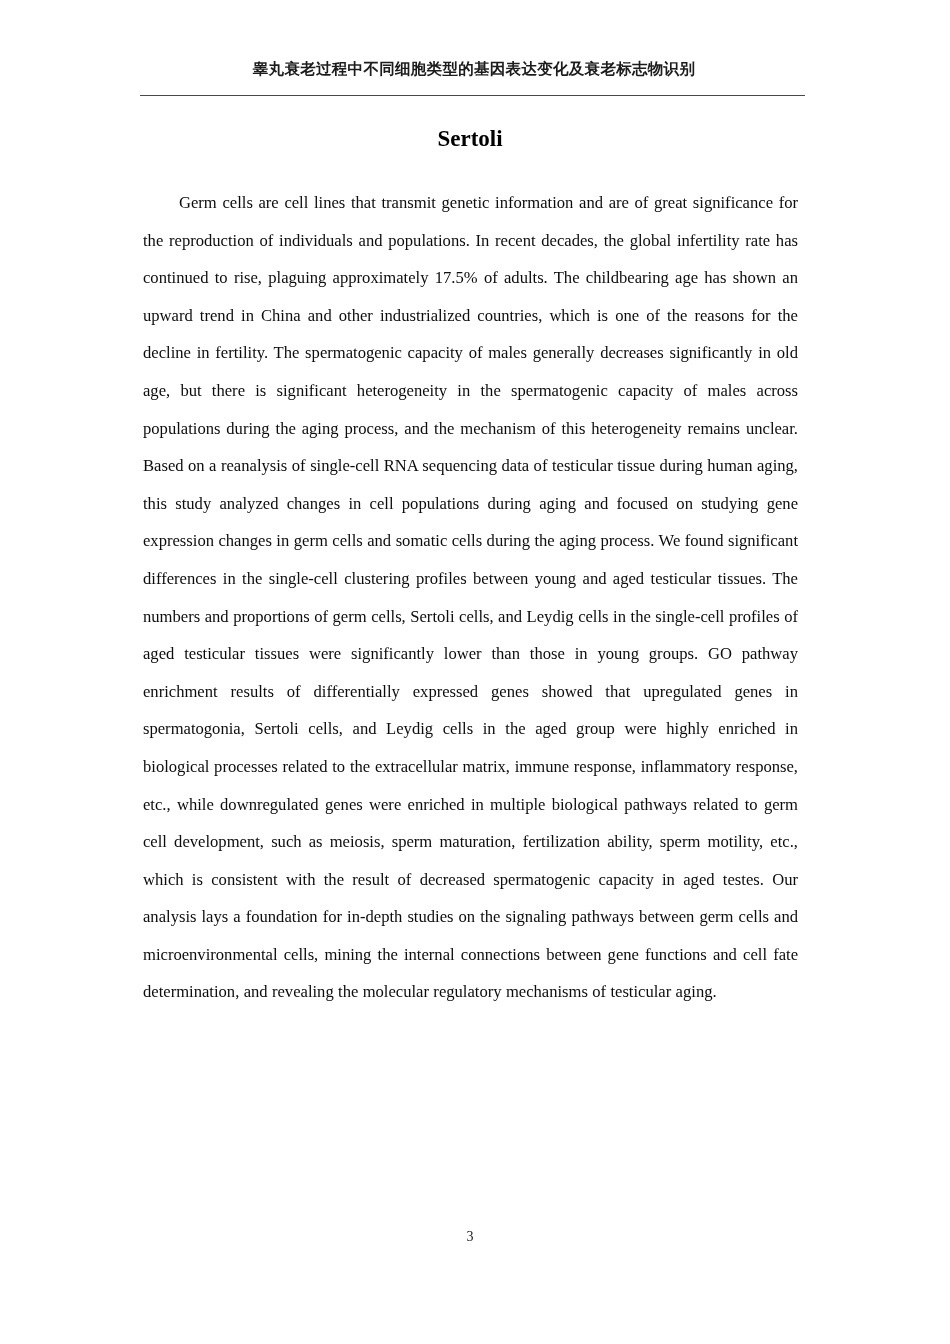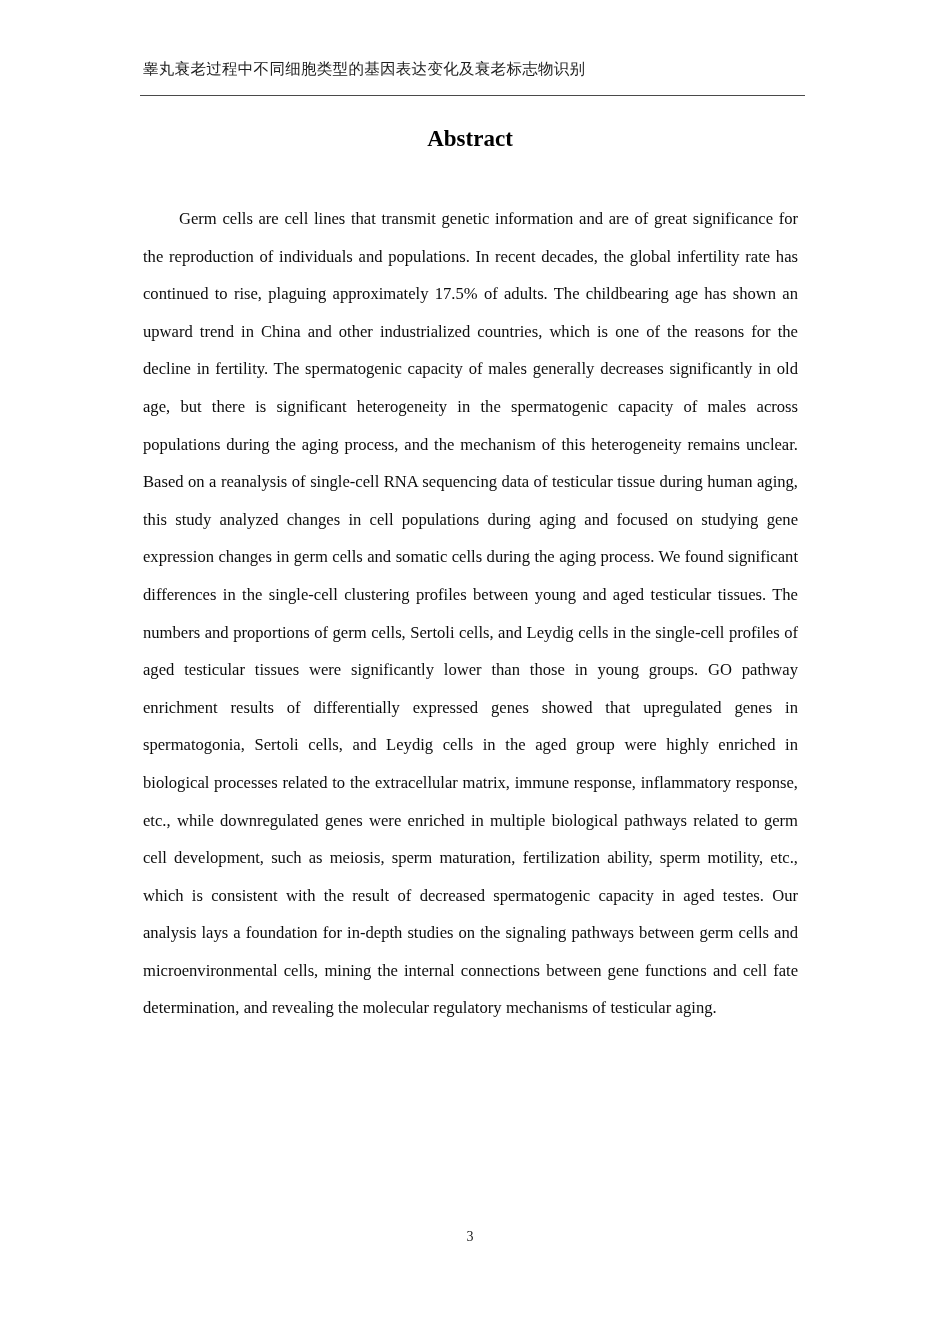--- a/index.html
+++ b/index.html
@@ -18,21 +18,22 @@
     font-family: "Liberation Serif", "DejaVu Serif", serif;
     color: #0a0a0a;
   }
 
   
   .page-header {
     position: absolute;
     left: 143px;
     top: 58px;
     width: 662px;
-    text-align: left;
+    text-align: center;
+    font-weight: bold;
   }
 
   .header-title {
     font-family: "Liberation Sans", "DejaVu Sans", sans-serif;
     font-size: 15.5px;
     line-height: 22px;
     letter-spacing: 0.3px;
     color: #1c1c1c;
     white-space: nowrap;
   }
@@ -57,21 +58,21 @@
     font-weight: bold;
     font-size: 23px;
     line-height: 30px;
     color: #000000;
   }
 
   
   .body-block {
     position: absolute;
     left: 143px;
-    top: 200px;
+    top: 184px;
     width: 655px;
   }
 
   .abstract-para {
     margin: 0;
     font-size: 16.6px;
     line-height: 37.6px;
     text-align: justify;
     text-align-last: left;
     text-indent: 36px;
@@ -111,21 +112,21 @@
 <body>
 
 <div class="page">
 
   <div class="page-header">
     <div class="header-title">睾丸衰老过程中不同细胞类型的基因表达变化及衰老标志物识别</div>
   </div>
 
   <div class="header-rule"></div>
 
-  <div class="section-title">Abstract</div>
+  <div class="section-title">Sertoli</div>
 
   <div class="body-block">
     <p class="abstract-para">Germ cells are cell lines that transmit genetic information and are of great significance for the reproduction of individuals and populations. In recent decades, the global infertility rate has continued to rise, plaguing approximately 17.5% of adults. The childbearing age has shown an upward trend in China and other industrialized countries, which is one of the reasons for the decline in fertility. The spermatogenic capacity of males generally decreases significantly in old age, but there is significant heterogeneity in the spermatogenic capacity of males across populations during the aging process, and the mechanism of this heterogeneity remains unclear. Based on a reanalysis of single-cell RNA sequencing data of testicular tissue during human aging, this study analyzed changes in cell populations during aging and focused on studying gene expression changes in germ cells and somatic cells during the aging process. We found significant differences in the single-cell clustering profiles between young and aged testicular tissues. The numbers and proportions of germ cells, Sertoli cells, and Leydig cells in the single-cell profiles of aged testicular tissues were significantly lower than those in young groups. GO pathway enrichment results of differentially expressed genes showed that upregulated genes in spermatogonia, Sertoli cells, and Leydig cells in the aged group were highly enriched in biological processes related to the extracellular matrix, immune response, inflammatory response, etc., while downregulated genes were enriched in multiple biological pathways related to germ cell development, such as meiosis, sperm maturation, fertilization ability, sperm motility, etc., which is consistent with the result of decreased spermatogenic capacity in aged testes. Our analysis lays a foundation for in-depth studies on the signaling pathways between germ cells and microenvironmental cells, mining the internal connections between gene functions and cell fate determination, and revealing the molecular regulatory mechanisms of testicular aging.</p>
   </div>
 
   <div class="page-footer">
     <div class="page-number">3</div>
   </div>
 
 </div>

